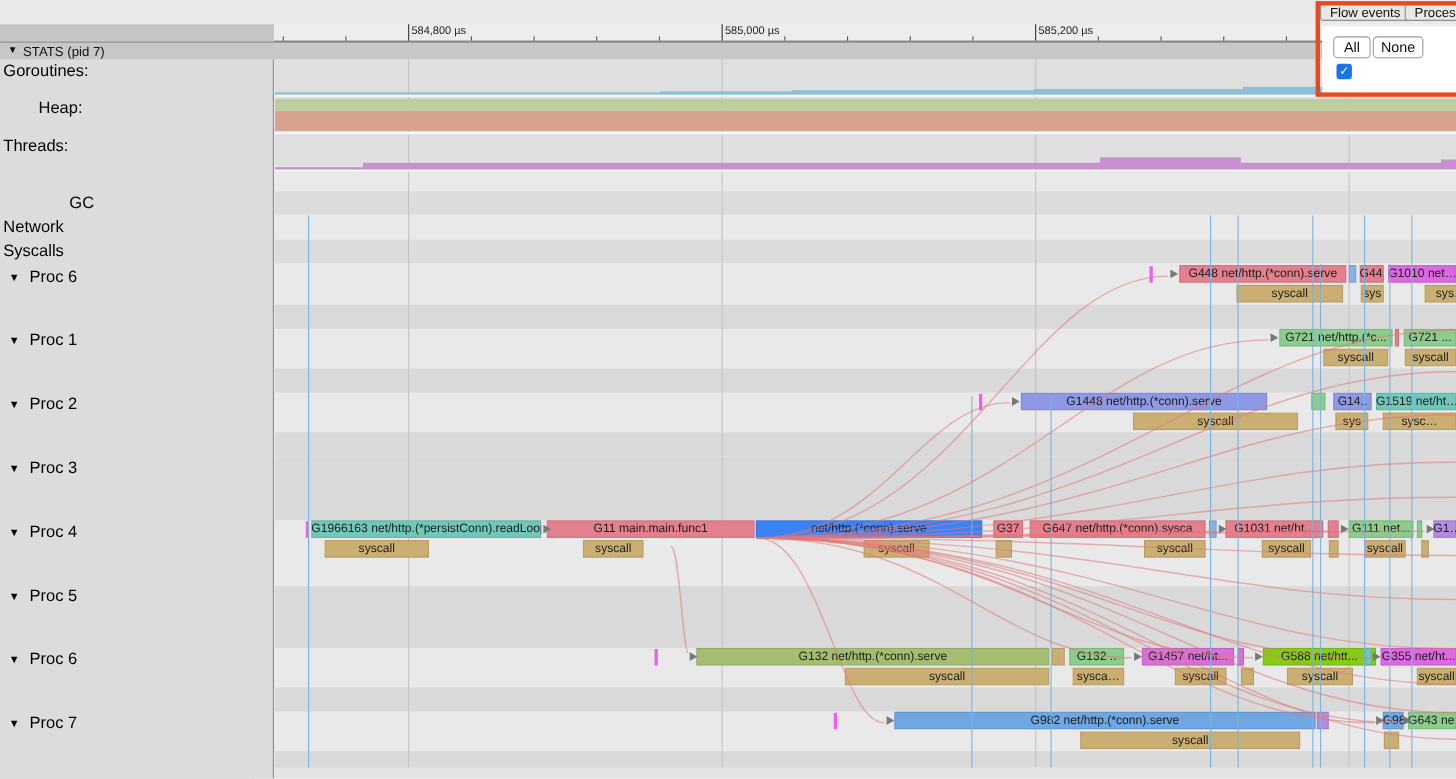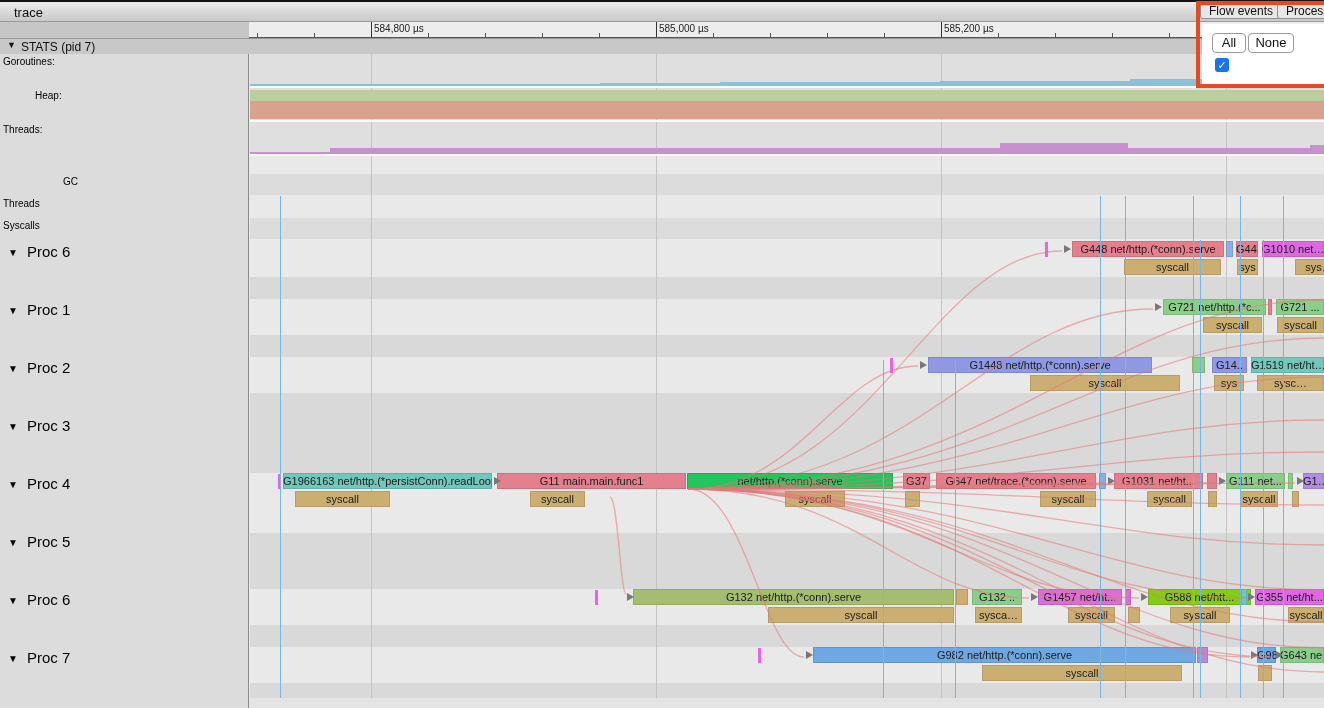--- a/index.html
+++ b/index.html
@@ -22,21 +22,21 @@
   .ticklabel{top:23px;font-size:10px;color:#222;z-index:10;white-space:nowrap;}
   
   .sechdr{left:0;width:1324px;height:16px;background:#c8c8c8;
     border-top:1px solid #979797;box-sizing:border-box;z-index:12;
     font-size:12px;color:#111;}
   .sechdr .tri{display:inline-block;margin:1px 5px 0 7px;font-size:9px;vertical-align:top;}
   .sechdr .txt{display:inline-block;margin-top:1px;}
   
   #leftpanel{left:0;top:38px;width:249px;height:670px;background:#dcdcdc;z-index:5;}
   #divider{left:248px;top:22px;width:1px;height:686px;background:#8a8a8a;z-index:7;}
-  .rowlabel{font-size:10px;color:#000;z-index:6;white-space:nowrap;}
+  .rowlabel{font-size:15px;color:#000;z-index:6;white-space:nowrap;}
   .proclabel{font-size:15px;color:#000;z-index:6;white-space:nowrap;}
   .proclabel .tri{font-size:10px;margin-right:9px;vertical-align:1px;}
   
   .band{left:250px;z-index:0;}
   .gridline{top:38px;width:1px;height:660px;background:#c3c3c3;z-index:1;}
   .whitesep{left:250px;width:1074px;height:2px;background:#fafafa;z-index:2;}
   
   .span{height:16px;font-size:11px;line-height:16px;text-align:center;color:#1c1c1c;
     overflow:hidden;white-space:nowrap;z-index:10;box-shadow:inset 0 0 0 1px rgba(0,0,0,0.10);}
   .arrowmk{width:0;height:0;border-top:4px solid transparent;border-bottom:4px solid transparent;
@@ -86,23 +86,20 @@
       <div class="whitesep abs" style="top: 154px;"></div>
       <div class="gridline abs" style="left: 371px;"></div>
       <div class="gridline abs" style="left: 656px;"></div>
       <div class="gridline abs" style="left: 941px;"></div>
       <div class="gridline abs" style="left: 1226px;"></div>
     </div>
 
   <div id="leftpanel" class="abs"></div>
   <div id="divider" class="abs"></div>
 
-  <div id="topbar" class="abs">
-    <div id="trace-title" class="abs">trace</div>
-  </div>
 
   <div id="ruler" class="abs"></div>
   <div id="ruler-left" class="abs"></div>
   <div id="ruler-ticks">
       <div class="tickmajor abs" style="left: 371px;"></div>
       <div class="ticklabel abs" style="left: 374px;">584,800 µs</div>
       <div class="tickmajor abs" style="left: 656px;"></div>
       <div class="ticklabel abs" style="left: 659px;">585,000 µs</div>
       <div class="tickmajor abs" style="left: 941px;"></div>
       <div class="ticklabel abs" style="left: 944px;">585,200 µs</div>
@@ -137,21 +134,21 @@
       <div class="statstep abs" style="left: 940px; top: 81px; width: 190px; height: 5px; background: rgb(140, 192, 216);"></div>
       <div class="statstep abs" style="left: 1130px; top: 79px; width: 194px; height: 7px; background: rgb(140, 192, 216);"></div>
       <div class="statstep abs" style="left: 250px; top: 90px; width: 1074px; height: 11px; background: rgb(188, 206, 157);"></div>
       <div class="statstep abs" style="left: 250px; top: 101px; width: 1074px; height: 18px; background: rgb(216, 162, 142);"></div>
       <div class="statstep abs" style="left: 250px; top: 152px; width: 80px; height: 2px; background: rgb(199, 145, 207);"></div>
       <div class="statstep abs" style="left: 330px; top: 148px; width: 670px; height: 6px; background: rgb(199, 145, 207);"></div>
       <div class="statstep abs" style="left: 1000px; top: 143px; width: 128px; height: 11px; background: rgb(199, 145, 207);"></div>
       <div class="statstep abs" style="left: 1128px; top: 148px; width: 182px; height: 6px; background: rgb(199, 145, 207);"></div>
       <div class="statstep abs" style="left: 1310px; top: 145px; width: 14px; height: 9px; background: rgb(199, 145, 207);"></div>
       <div class="rowlabel abs" style="left: 19px; top: 176px; margin-left: 44px;">GC</div>
-      <div class="rowlabel abs" style="left: 3px; top: 198px;">Threads</div>
+      <div class="rowlabel abs" style="left: 3px; top: 198px;">Network</div>
       <div class="rowlabel abs" style="left: 3px; top: 220px;">Syscalls</div>
     </div>
 
   <div id="tracks">
       <div class="proclabel abs" style="left: 8px; top: 243px;"><span class="tri">▼</span><span>Proc 6</span></div>
       <div class="span abs" style="left: 1072px; top: 241px; width: 152px; background: rgb(228, 128, 141);">G448 net/http.(*conn).serve</div>
       <div class="span abs" style="left: 1226px; top: 241px; width: 7px; background: rgb(138, 176, 232);"></div>
       <div class="span abs" style="left: 1236px; top: 241px; width: 22px; background: rgb(228, 128, 141);">G44..</div>
       <div class="span abs" style="left: 1262px; top: 241px; width: 62px; background: rgb(222, 104, 226);">G1010 net…</div>
       <div class="span abs" style="left: 1124px; top: 259px; width: 97px; background: rgb(203, 175, 114);">syscall</div>
@@ -173,23 +170,23 @@
       <div class="span abs" style="left: 1251px; top: 357px; width: 73px; background: rgb(112, 199, 186);">G1519 net/ht…</div>
       <div class="span abs" style="left: 1030px; top: 375px; width: 150px; background: rgb(203, 175, 114);">syscall</div>
       <div class="span abs" style="left: 1214px; top: 375px; width: 30px; background: rgb(203, 175, 114);">sys</div>
       <div class="span abs" style="left: 1257px; top: 375px; width: 67px; background: rgb(203, 175, 114);">sysc…</div>
       <div class="arrowmk abs" style="left: 920px; top: 361px;"></div>
       <div class="instant abs" style="left: 890px; top: 358px;"></div>
       <div class="proclabel abs" style="left: 8px; top: 417px;"><span class="tri">▼</span><span>Proc 3</span></div>
       <div class="proclabel abs" style="left: 8px; top: 475px;"><span class="tri">▼</span><span>Proc 4</span></div>
       <div class="span abs" style="left: 283px; top: 473px; width: 209px; background: rgb(112, 199, 186);">G1966163 net/http.(*persistConn).readLoop</div>
       <div class="span abs" style="left: 497px; top: 473px; width: 189px; background: rgb(228, 128, 141);">G11 main.main.func1</div>
-      <div class="span abs" style="left: 687px; top: 473px; width: 206px; background: #22c55e;">net/http.(*conn).serve</div>
+      <div class="span abs" style="left: 687px; top: 473px; width: 206px; background: #3b82f6;">net/http.(*conn).serve</div>
       <div class="span abs" style="left: 903px; top: 473px; width: 27px; background: rgb(228, 128, 141);">G37</div>
-      <div class="span abs" style="left: 936px; top: 473px; width: 160px; background: rgb(228, 128, 141);">G647 net/trace.(*conn).serve</div>
+      <div class="span abs" style="left: 936px; top: 473px; width: 160px; background: rgb(228, 128, 141);">G647 net/http.(*conn).sysca</div>
       <div class="span abs" style="left: 1099px; top: 473px; width: 7px; background: rgb(138, 176, 232);"></div>
       <div class="span abs" style="left: 1114px; top: 473px; width: 89px; background: rgb(228, 128, 141);">G1031 net/ht...</div>
       <div class="span abs" style="left: 1207px; top: 473px; width: 10px; background: rgb(228, 128, 141);"></div>
       <div class="span abs" style="left: 1226px; top: 473px; width: 59px; background: rgb(140, 205, 140);">G111 net...</div>
       <div class="span abs" style="left: 1288px; top: 473px; width: 5px; background: rgb(140, 205, 140);"></div>
       <div class="span abs" style="left: 1303px; top: 473px; width: 21px; background: rgb(178, 140, 224);">G1…</div>
       <div class="span abs" style="left: 295px; top: 491px; width: 95px; background: rgb(203, 175, 114);">syscall</div>
       <div class="span abs" style="left: 530px; top: 491px; width: 55px; background: rgb(203, 175, 114);">syscall</div>
       <div class="span abs" style="left: 785px; top: 491px; width: 60px; background: rgb(203, 175, 114);">syscall</div>
       <div class="span abs" style="left: 905px; top: 491px; width: 15px; background: rgb(203, 175, 114);"></div>

